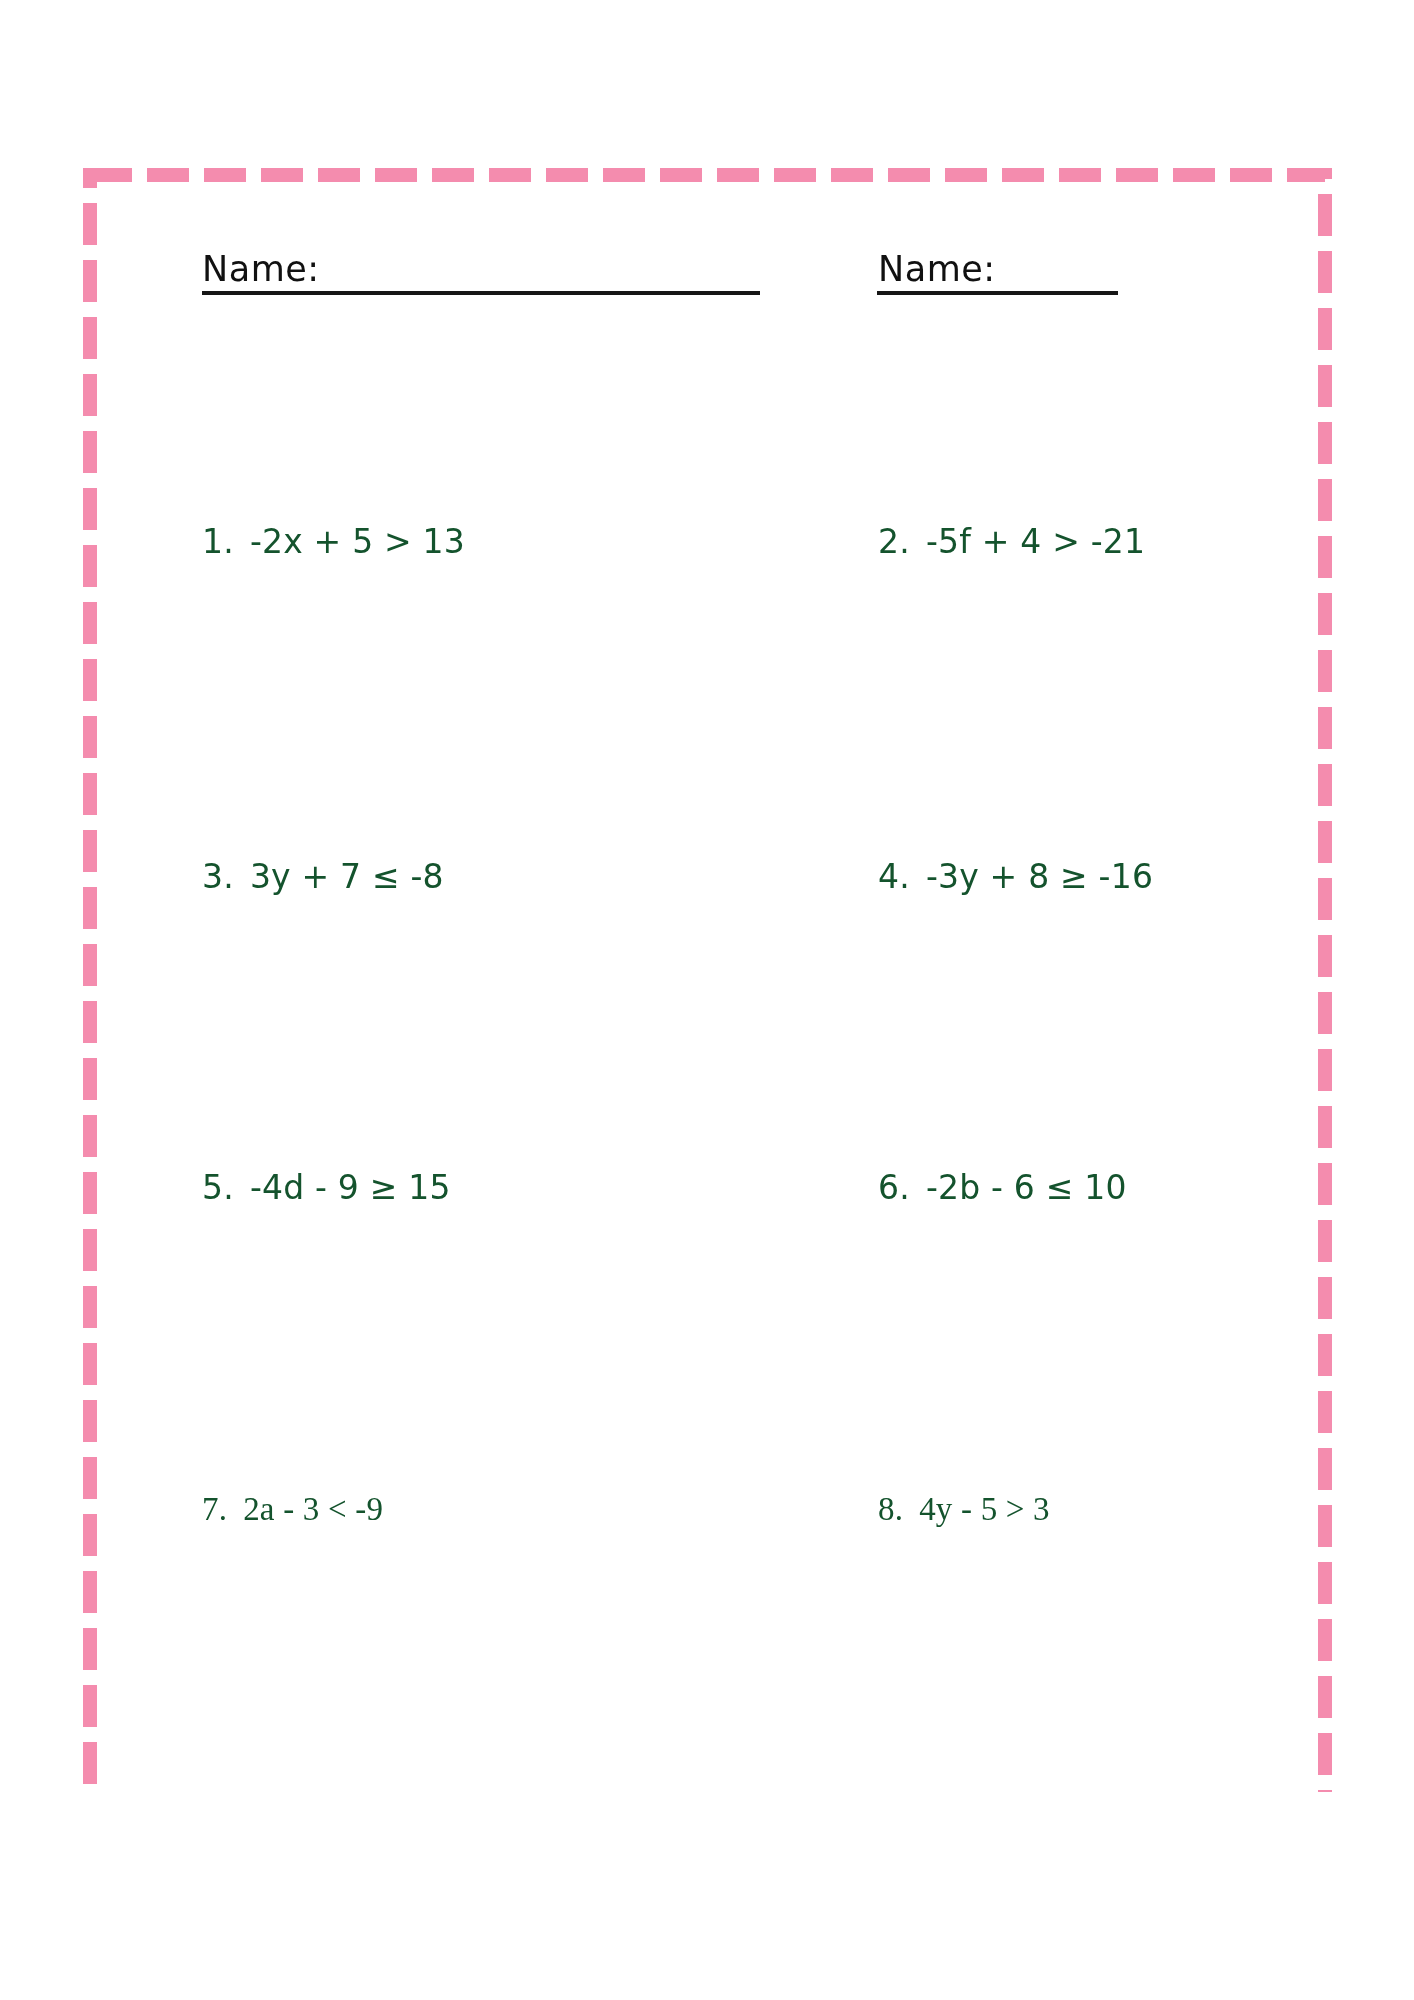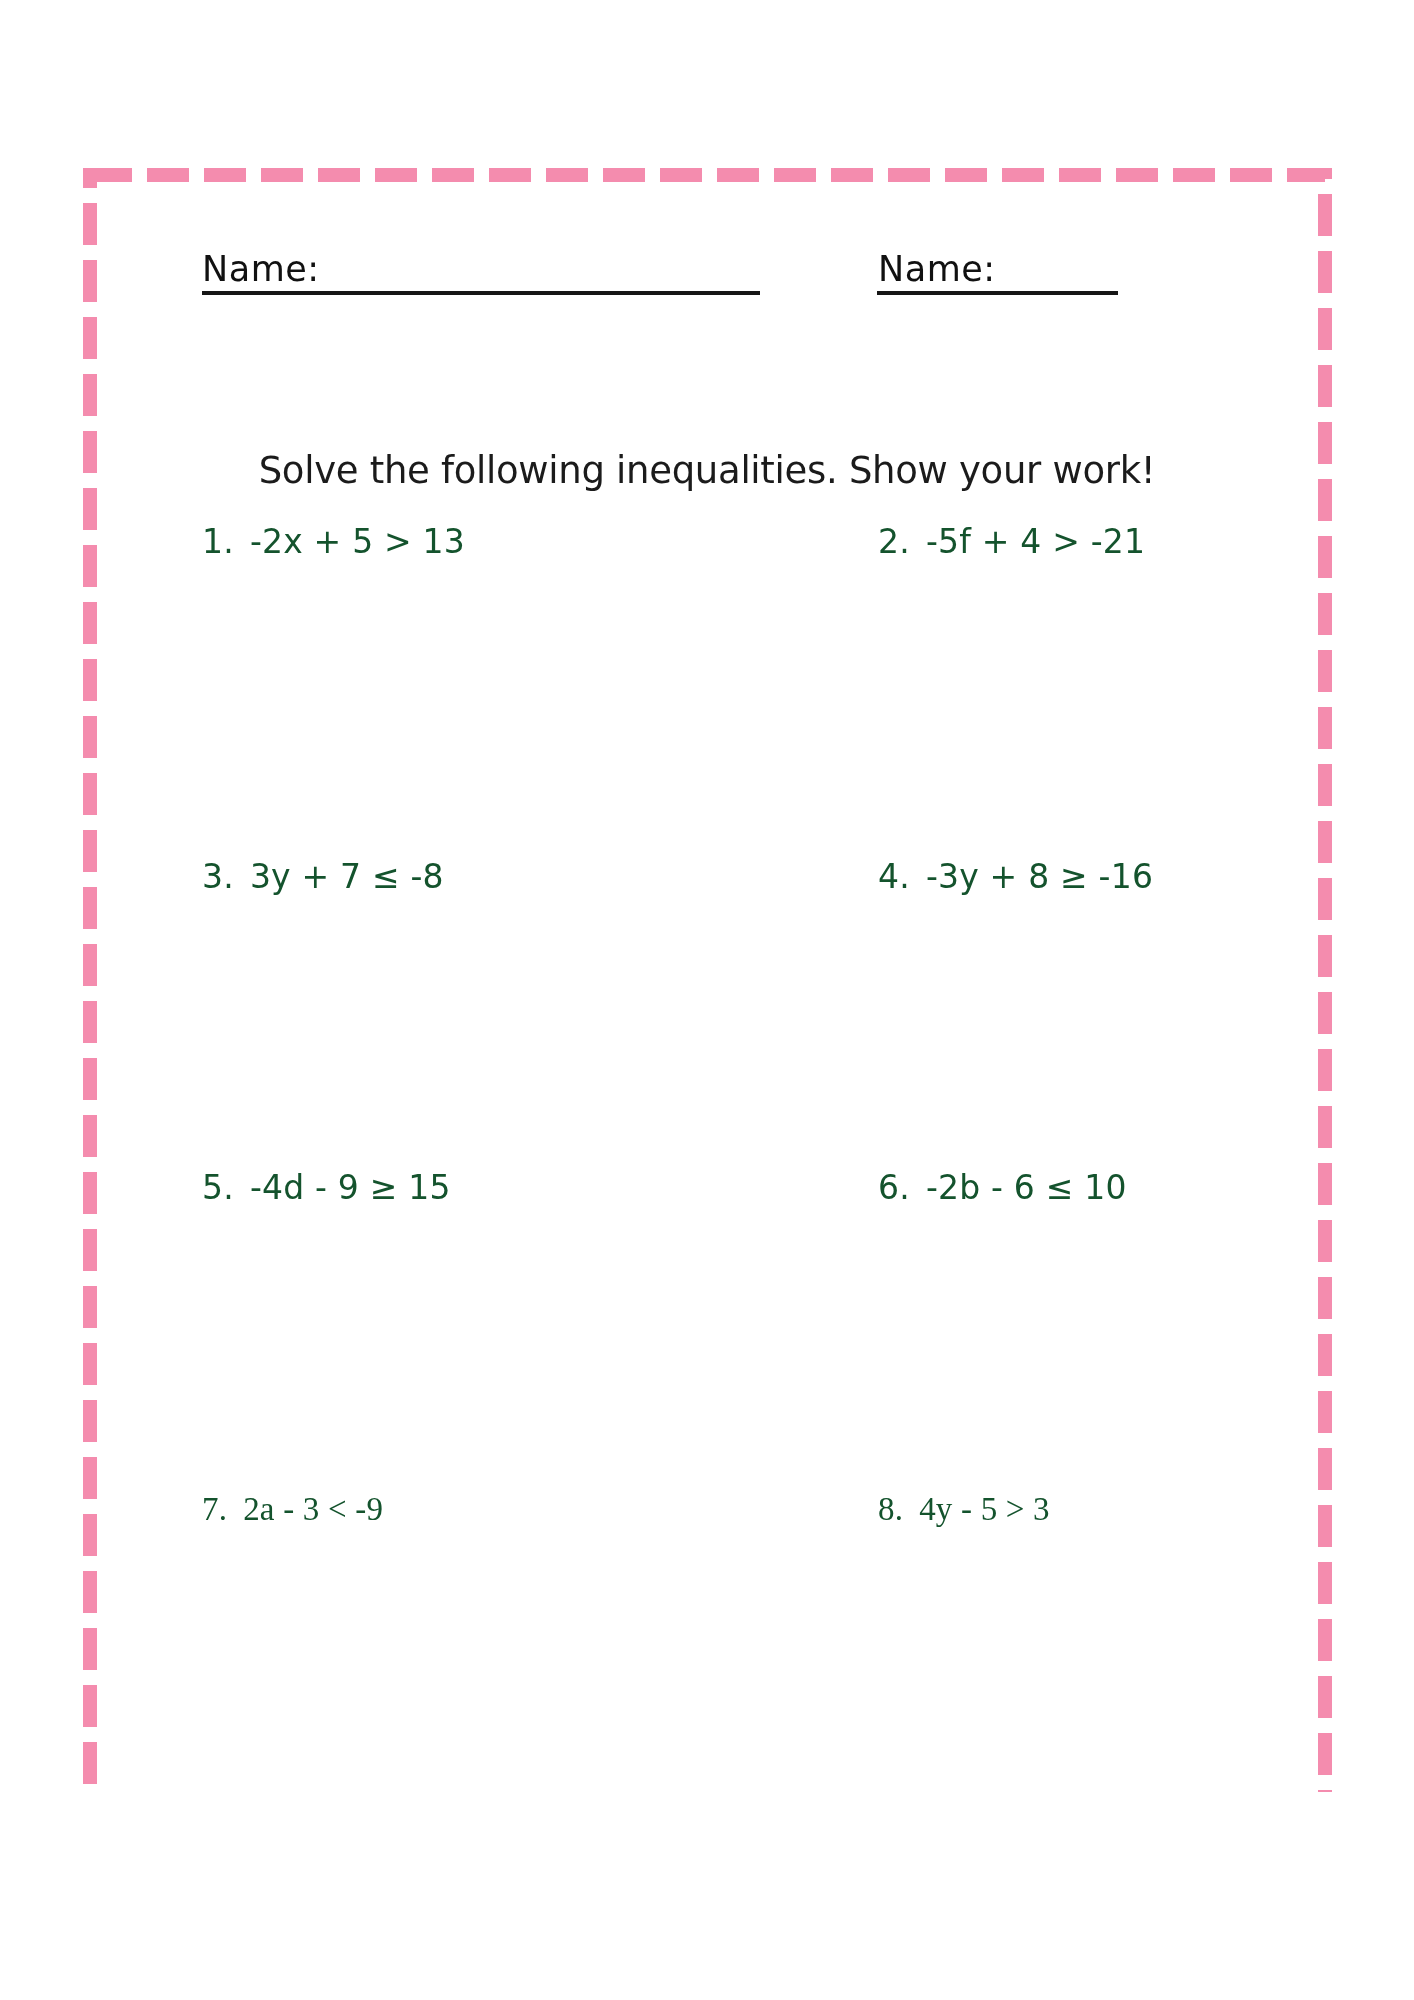--- a/index.html
+++ b/index.html
@@ -100,21 +100,20 @@
     <rect x="90" y="175" width="1235" height="1650" fill="none" stroke-width="14" stroke-dasharray="42 15" stroke="#F48CAE"></rect>
   </svg>
 
   <div class="field-label name-label">Name:</div>
   <div class="field-line name-line"></div>
 
   <div class="field-label date-label">Name:</div>
   <div class="field-line date-line"></div>
 
 
-  <div class="subtitle">Solve the following inequalities. Show your work!</div>
 
   <div class="problem col1 row1">
     <span class="num">1.</span><span>-2x + 5 &gt; 13</span>
   </div>
   <div class="problem col2 row1">
     <span class="num">2.</span><span>-5f + 4 &gt; -21</span>
   </div>
 
   <div class="problem col1 row2">
     <span class="num">3.</span><span>3y + 7 ≤ -8</span>

